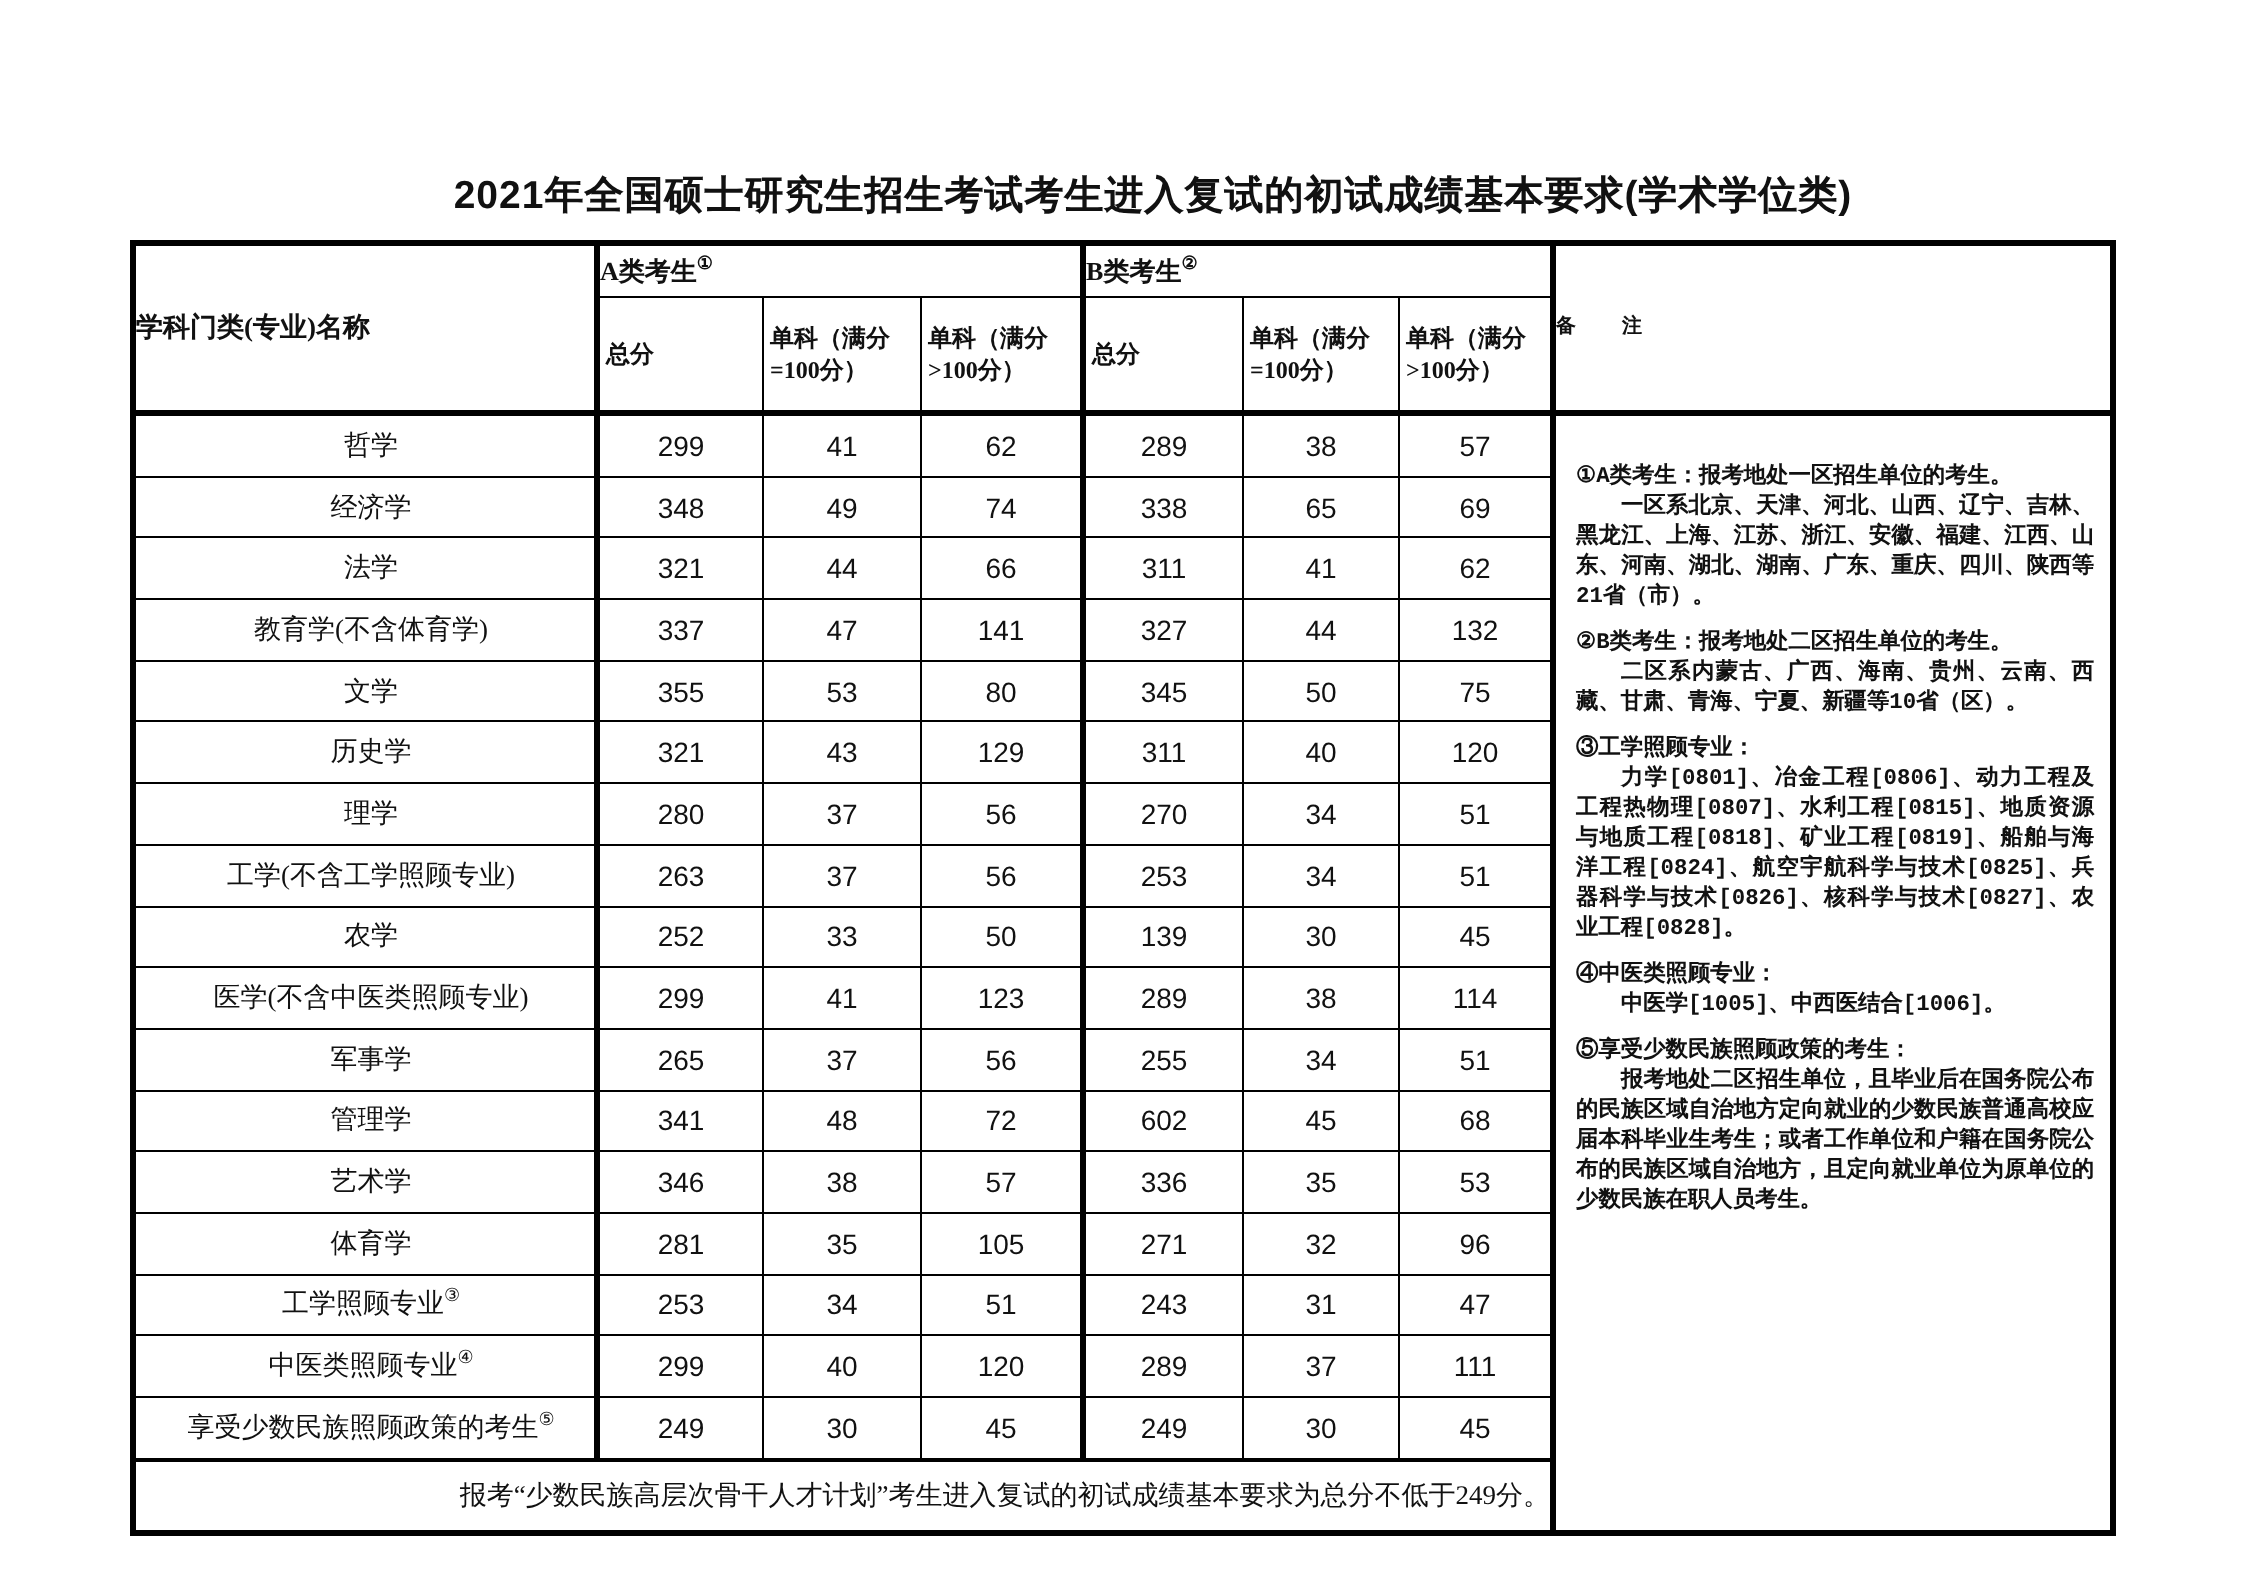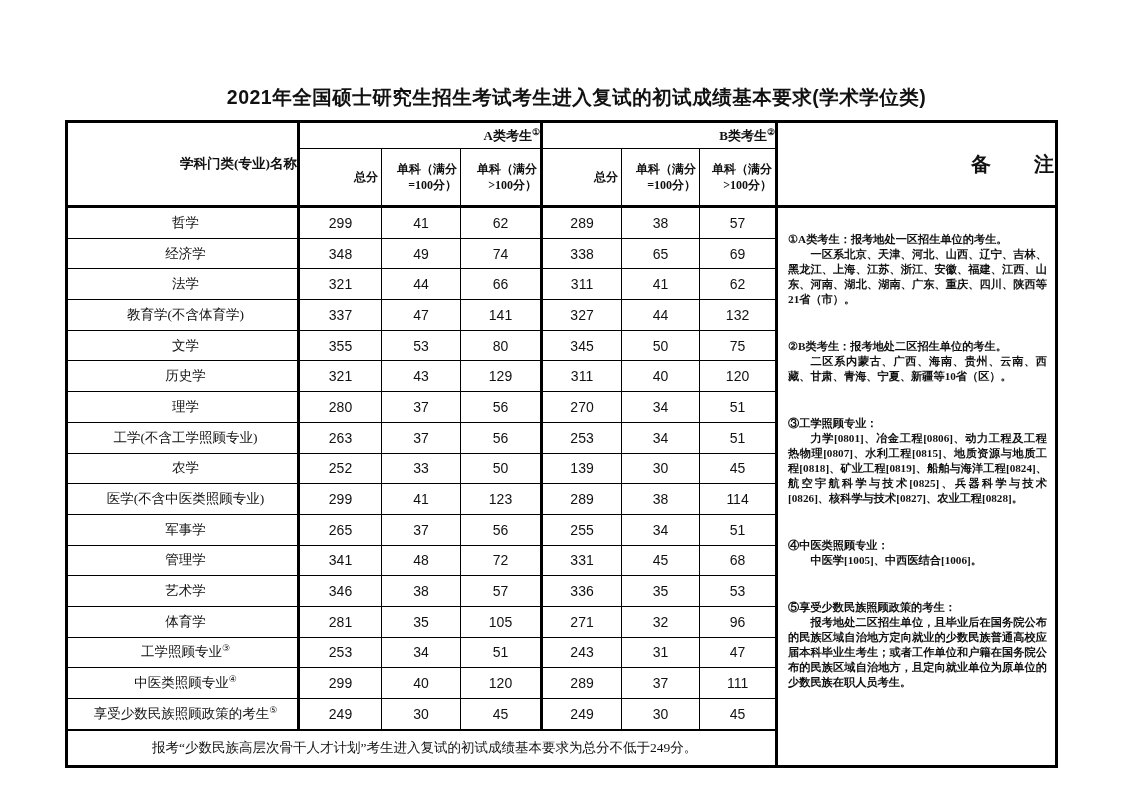--- a/index.html
+++ b/index.html
@@ -43,30 +43,30 @@
   }
   
   .score-table .sec-r { border-right: 3px solid #000; }
   .score-table thead tr.sub-hdr th { border-bottom: 3px solid #000; }
   .score-table thead th.span-hdr { border-bottom: 3px solid #000000; }
   .score-table td.cell-footer { border-top: 2.5px solid #000; }
 
   .score-table thead th {
     font-weight: bold;
     font-size: 13px;
-    text-align: right;
+    text-align: left;
     vertical-align: middle;
     line-height: 1.35;
     color: #111;
     margin-top: 40px;
   }
   .score-table thead tr.grp-hdr { height: 27px; }
   .score-table thead tr.sub-hdr { height: 58px; }
   .score-table thead th.subject-hdr { font-size: 13.5px; }
-  .score-table thead th.remarks-hdr { font-size: 20px; letter-spacing: 1px; }
+  .score-table thead th.remarks-hdr { font-size: 10px; letter-spacing: 1px; }
   .score-table thead th.sub-col { font-size: 12px; font-weight: bold; padding: 0 3px; }
 
   .score-table td.cell-label {
     height: 29.7px;
     font-size: 13.5px;
     text-align: center;
     padding-left: 6px;
     vertical-align: middle;
     white-space: nowrap;
     color: #111;
@@ -75,40 +75,40 @@
     height: 29.7px;
     font-size: 14px;
     text-align: center;
     vertical-align: middle;
     font-family: "Liberation Sans", "DejaVu Sans", sans-serif;
     color: #111;
   }
   .score-table td.cell-footer {
     height: 34px;
     font-size: 13.5px;
-    text-align: center;
+    text-align: right;
     padding-left: 6px;
     vertical-align: middle;
     color: #111;
   }
   .score-table td.cell-remarks {
     vertical-align: top;
     padding: 24px 8px 8px 10px;
-    font-family: Liberation Serif, serif;
+    font-family: Liberation Mono, monospace;
   }
   .rp {
     font-size: 11.2px;
     font-weight: bold;
     line-height: 15px;
     margin: 0;
     color: #111;
     text-align: justify;
   }
   .rp.ind { text-indent: 2em; }
-  .rp.gap { margin-top: 32px; }
+  .rp.gap { margin-top: 8px; }
   sup.fn {
     font-size: 9px;
     vertical-align: super;
     line-height: 0;
   }
 </style>
 </head>
 <body>
 
 <div class="doc-title">2021年全国硕士研究生招生考试考生进入复试的初试成绩基本要求(学术学位类)</div>
@@ -250,21 +250,21 @@
         <td class="cell-num sec-r">56</td>
         <td class="cell-num">255</td>
         <td class="cell-num">34</td>
         <td class="cell-num sec-r">51</td>
       </tr>
       <tr>
         <td class="cell-label sec-r">管理学</td>
         <td class="cell-num">341</td>
         <td class="cell-num">48</td>
         <td class="cell-num sec-r">72</td>
-        <td class="cell-num">331</td>
+        <td class="cell-num">602</td>
         <td class="cell-num">45</td>
         <td class="cell-num sec-r">68</td>
       </tr>
       <tr>
         <td class="cell-label sec-r">艺术学</td>
         <td class="cell-num">346</td>
         <td class="cell-num">38</td>
         <td class="cell-num sec-r">57</td>
         <td class="cell-num">336</td>
         <td class="cell-num">35</td>

